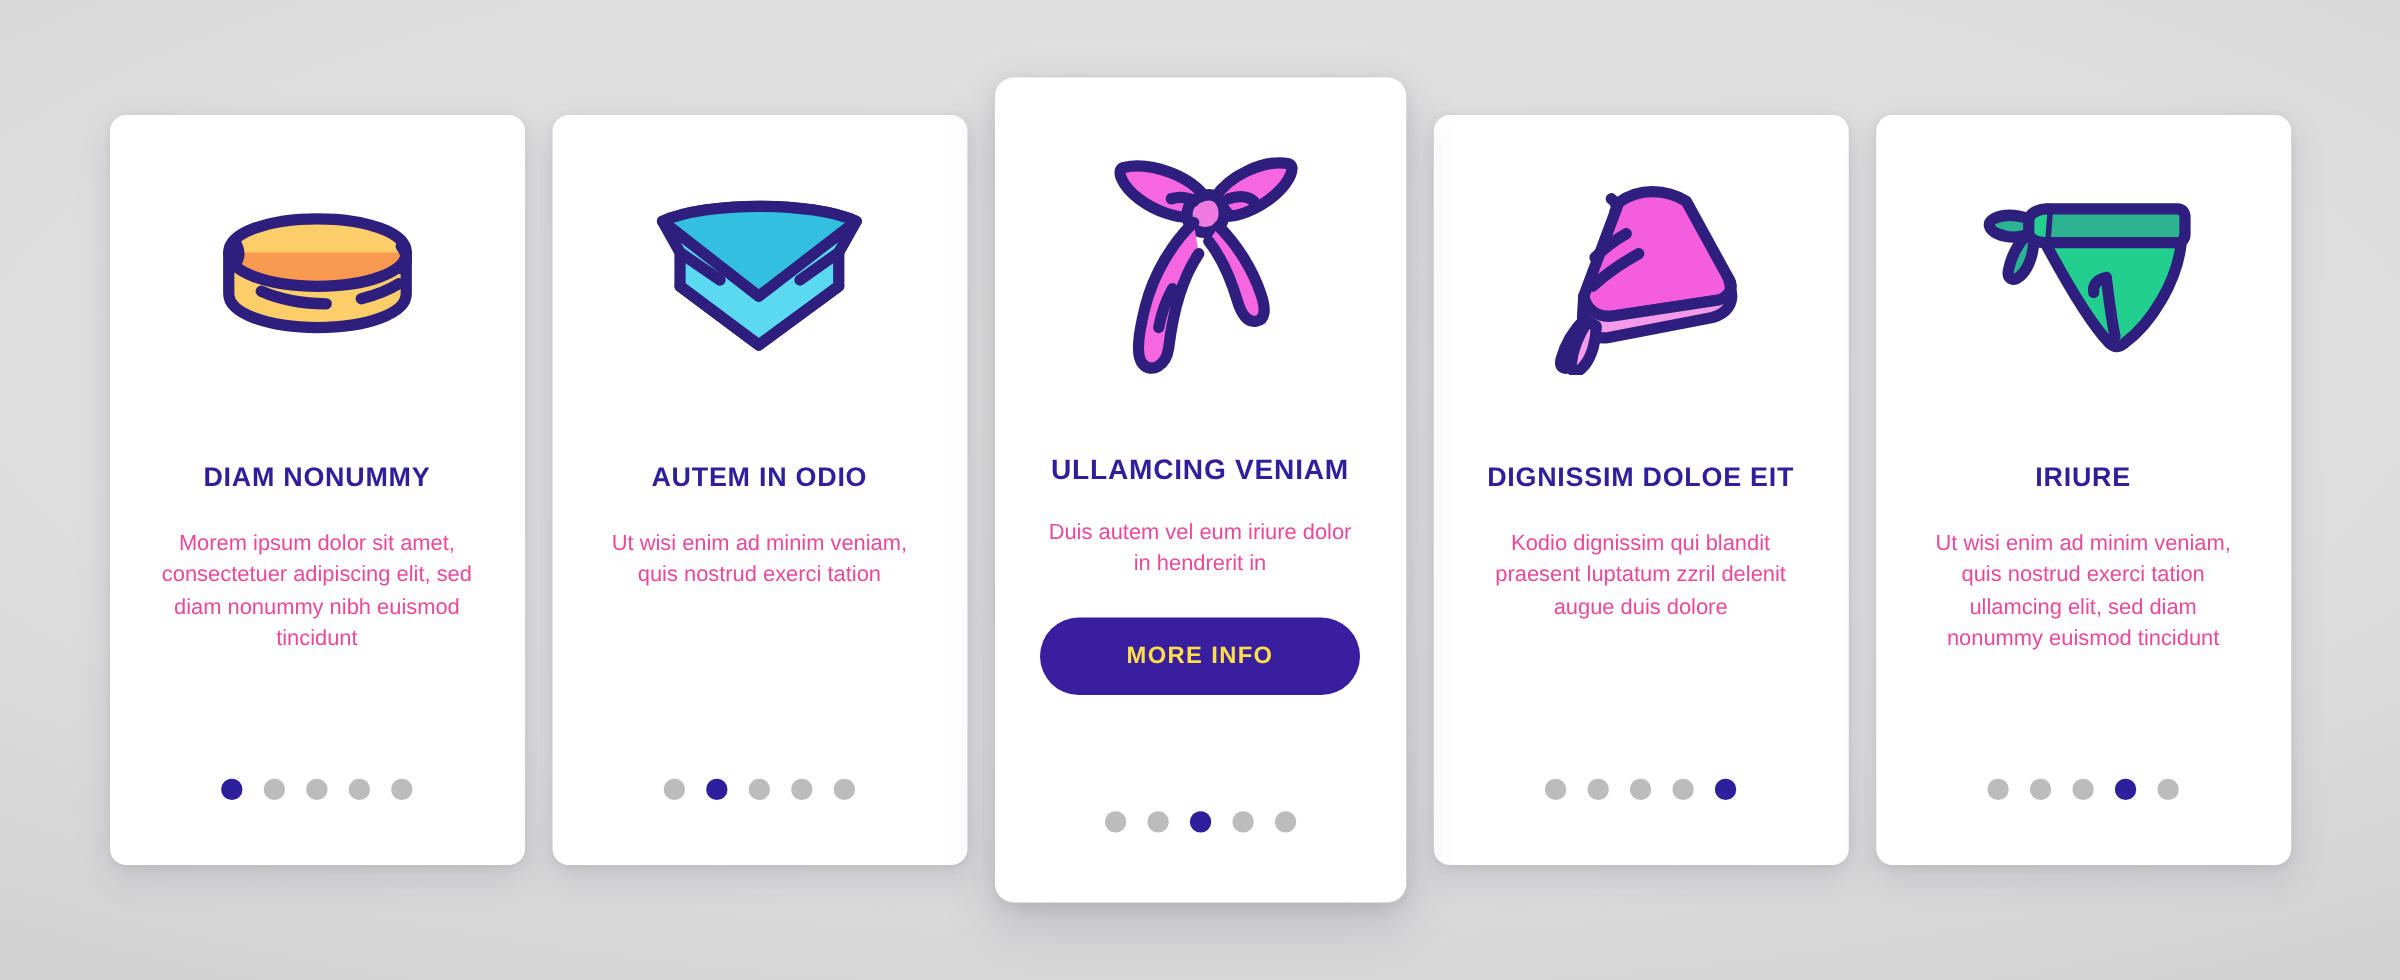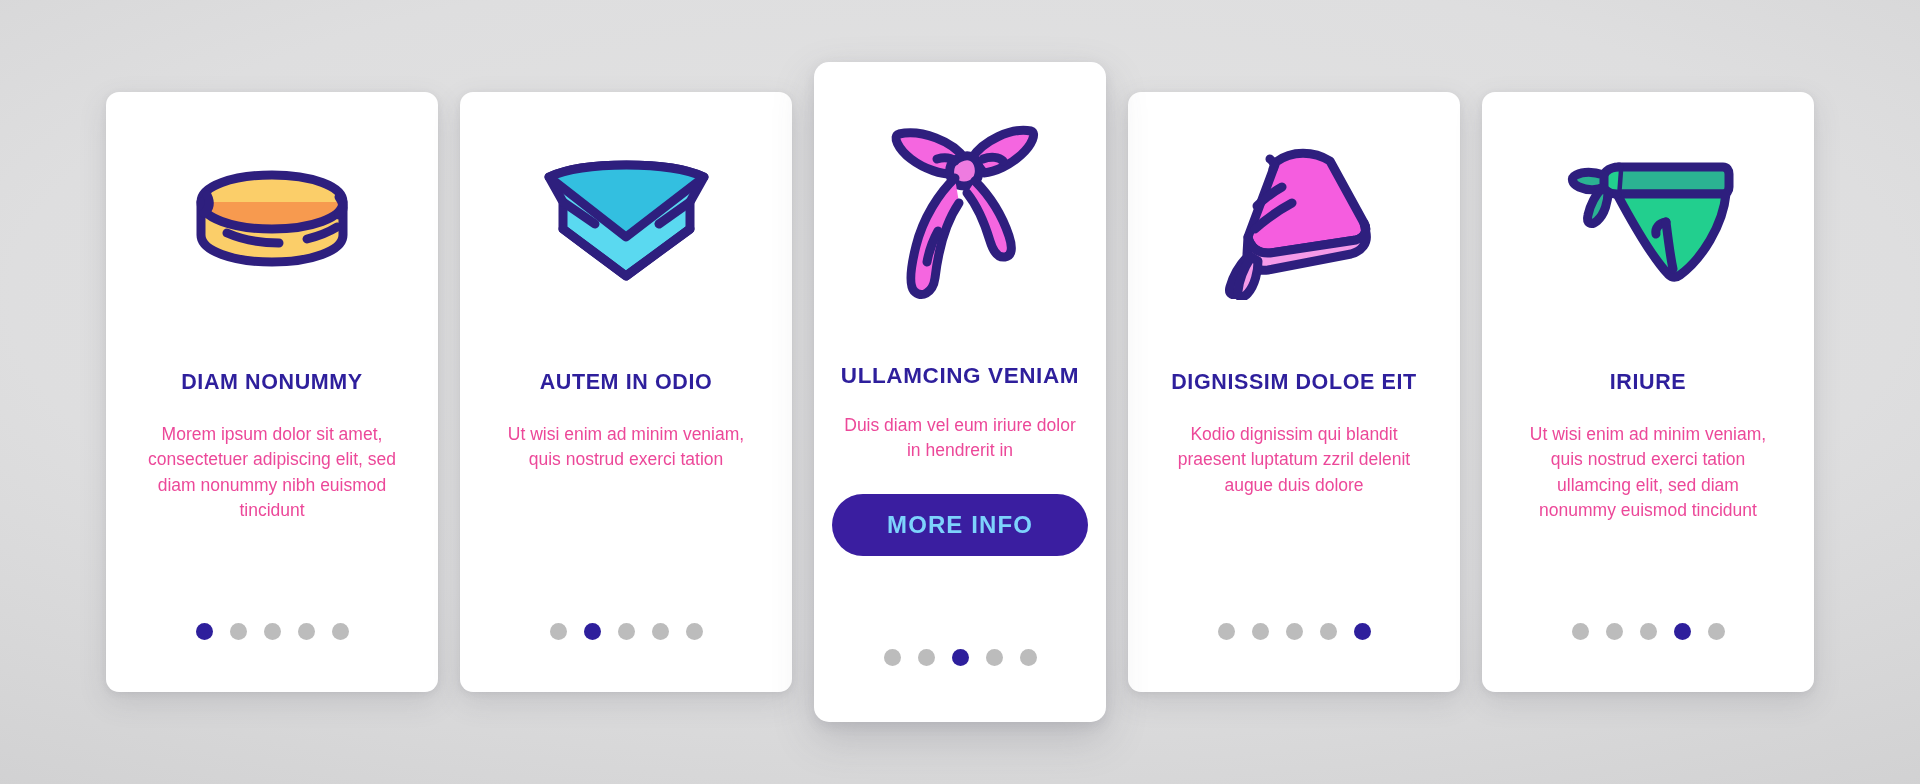--- a/index.html
+++ b/index.html
@@ -45,21 +45,21 @@
     border-radius: 13px;
     box-shadow: 0 10px 28px rgba(90, 90, 100, 0.16),
                 0 2px 7px rgba(90, 90, 100, 0.10);
     display: flex;
     flex-direction: column;
     align-items: center;
     padding: 0 26px;
   }
 
   .card.featured {
-    width: 292px;
+    width: 329px;
     height: 660px;
     border-radius: 15px;
     box-shadow: 0 16px 42px rgba(80, 80, 95, 0.22),
                 0 4px 12px rgba(80, 80, 95, 0.12);
     z-index: 5;
   }
 
   
   .icon-wrap {
     flex: 0 0 auto;
@@ -106,23 +106,23 @@
     margin-top: 24px;
   }
 
   .more-btn {
     margin-top: 30px;
     width: 256px;
     height: 62px;
     border: none;
     border-radius: 31px;
     background: #3a1ea0;
-    color: #7dd3fc;
+    color: #fde047;
     font-family: "Liberation Sans", sans-serif;
-    font-size: 24px;
+    font-size: 19px;
     font-weight: 700;
     letter-spacing: 1.1px;
     cursor: pointer;
     display: flex;
     align-items: center;
     justify-content: center;
   }
 
   
   .dots {
@@ -215,21 +215,21 @@
       <path d="M84 63 C68 78 52 103 45 131 C39 155 38 170 43 176 C50 184 62 178 64 163 C67 138 73 110 88 88" fill="#f566e0"></path>
       <path d="M104 66 C118 80 131 100 138 121 C142 133 141 141 134 142 C127 143 122 136 119 126 C113 106 104 88 96 78" fill="#f566e0"></path>
       <path d="M56 147 C58 136 62 125 67 116"></path>
       <path name="knot-crease" d="M112 44 C120 41 128 42 132 46"></path>
       <path d="M66 44 C73 42 80 43 84 46"></path>
     </g>
   </svg>
         </div>
         <div class="spacer"></div>
         <h2 class="card-title">ULLAMCING VENIAM</h2>
-        <p class="card-body">Duis diam vel eum iriure dolor in hendrerit in</p>
+        <p class="card-body">Duis autem vel eum iriure dolor in hendrerit in</p>
         <button class="more-btn">MORE INFO</button>
         <div class="dots">
           <span class="dot"></span>
           <span class="dot"></span>
           <span class="dot active"></span>
           <span class="dot"></span>
           <span class="dot"></span>
         </div>
       </div>
       <div class="card">

